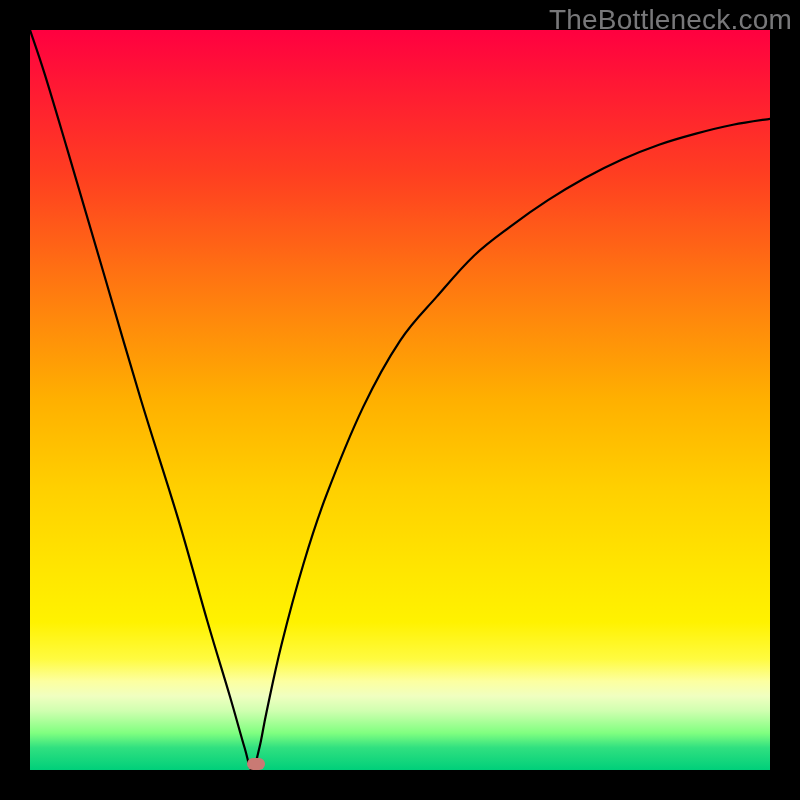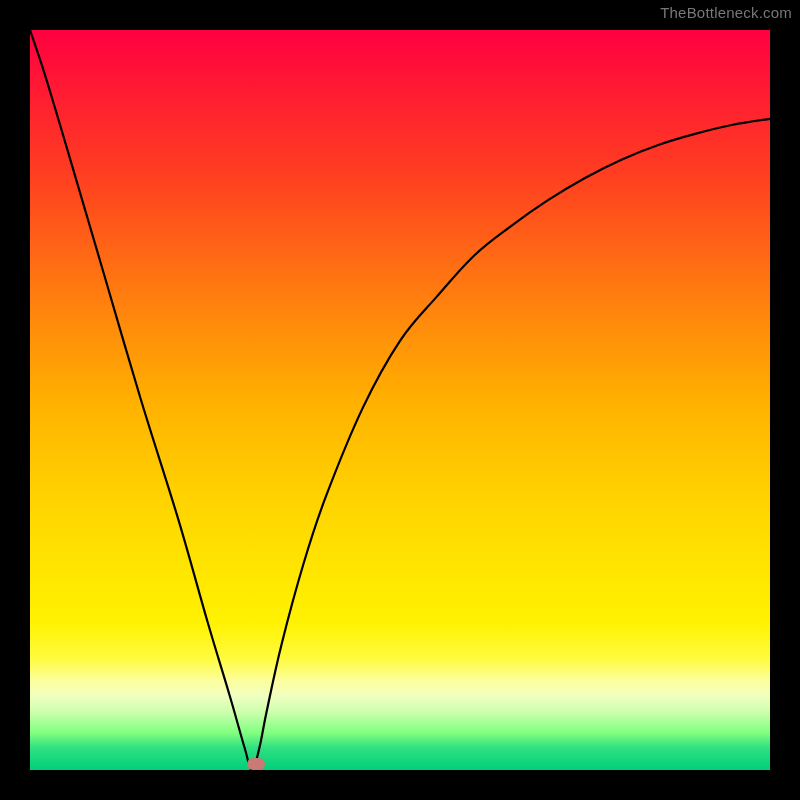--- a/index.html
+++ b/index.html
@@ -47,21 +47,21 @@
     left: 0;
     top: 0;
     width: 740px;
     height: 740px;
   }
   .watermark {
     position: absolute;
     top: 4px;
     right: 8px;
     font-family: Arial, Helvetica, sans-serif;
-    font-size: 15px;
+    font-size: 28px;
     color: #78787a;
     letter-spacing: 0.2px;
     user-select: none;
   }
   .marker {
     position: absolute;
     width: 18px;
     height: 12px;
     border-radius: 6px;
     background: #c97a74;

